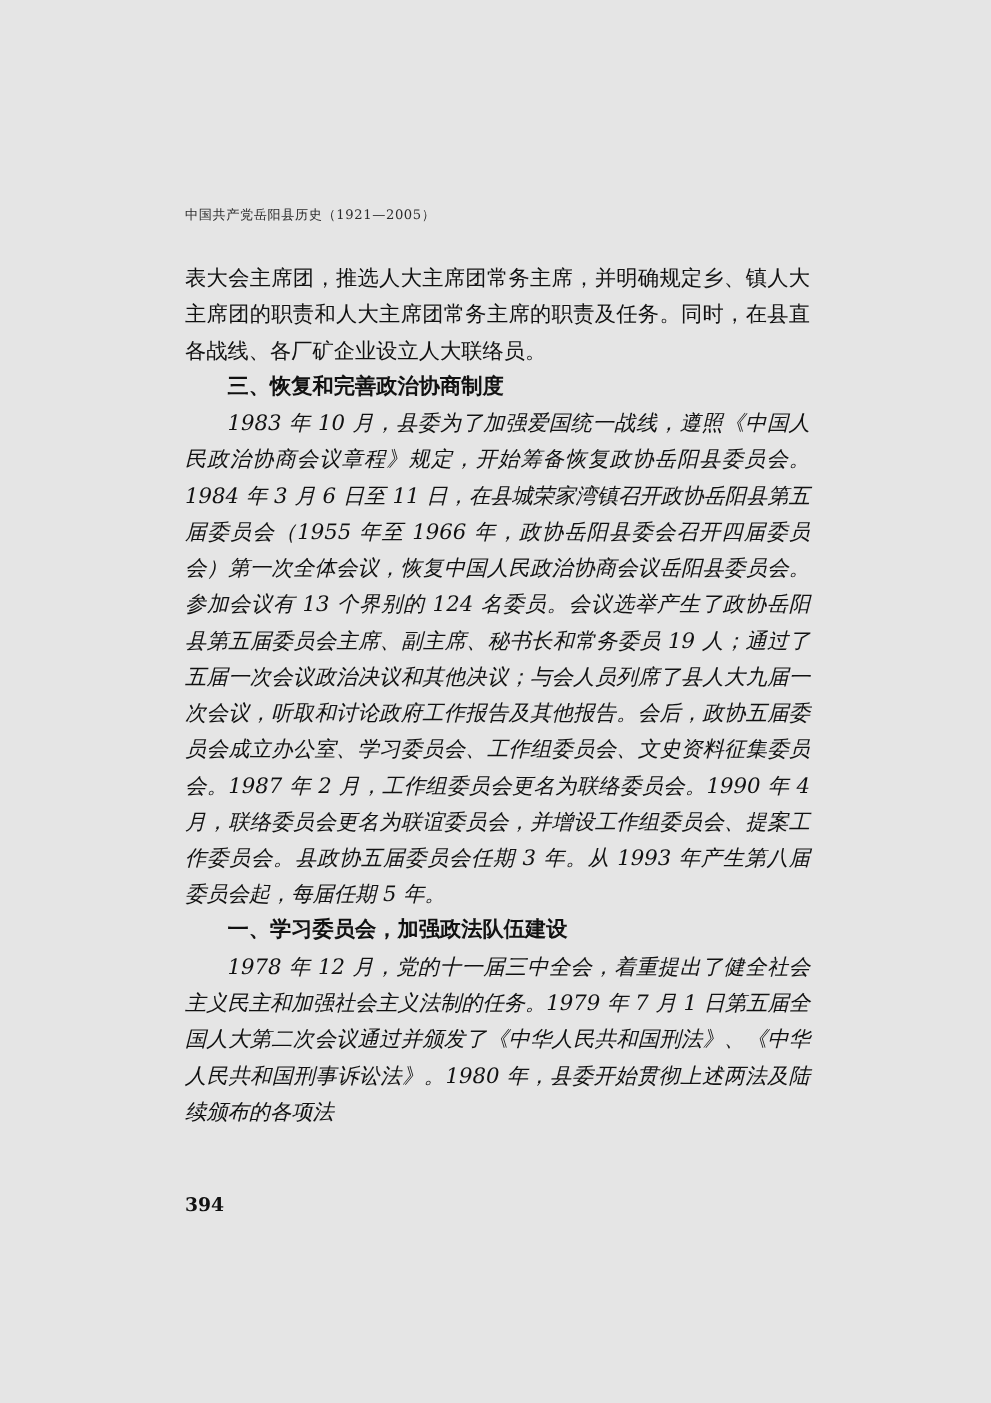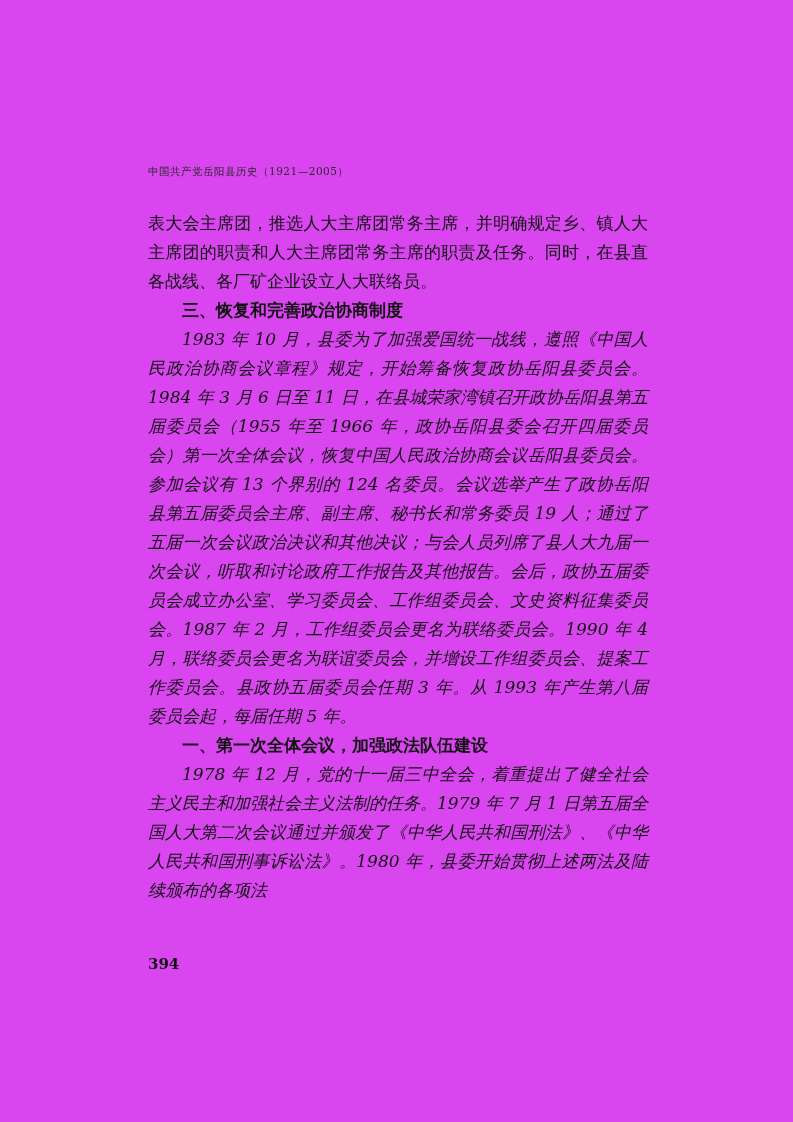--- a/index.html
+++ b/index.html
@@ -14,21 +14,21 @@
     color: #111111;
     position: relative;
     overflow: hidden;
   }
   .page {
     position: absolute;
     left: 0;
     top: 0;
     width: 793px;
     height: 1122px;
-    background: #d946ef;
+    background: #e5e5e5;
   }
   .content {
     position: absolute;
     left: 148px;
     top: 165px;
     width: 500px;
   }
   .running-head {
     font-size: 10.5px;
     letter-spacing: 0.5px;
@@ -44,20 +44,21 @@
     color: #111111;
     margin: 0 0 0 0;
   }
   .para.indent {
     text-indent: 2em;
     font-style: italic;
   }
   .para.bold {
     font-weight: bold;
     text-indent: 2em;
+    font-family: Liberation Mono, monospace;
   }
   .section-title {
     font-size: 17.5px;
     font-weight: bold;
     text-align: center;
     margin-top: 36px;
     margin-bottom: 28px;
     letter-spacing: 2px;
   }
   .page-number {
@@ -79,21 +80,21 @@
     <div class="running-head">中国共产党岳阳县历史（1921—2005）</div>
 
     <p class="para">表大会主席团，推选人大主席团常务主席，并明确规定乡、镇人大主席团的职责和人大主席团常务主席的职责及任务。同时，在县直各战线、各厂矿企业设立人大联络员。</p>
 
     <p class="para bold">三、恢复和完善政治协商制度</p>
 
     <p class="para indent">1983 年 10 月，县委为了加强爱国统一战线，遵照《中国人民政治协商会议章程》规定，开始筹备恢复政协岳阳县委员会。1984 年 3 月 6 日至 11 日，在县城荣家湾镇召开政协岳阳县第五届委员会（1955 年至 1966 年，政协岳阳县委会召开四届委员会）第一次全体会议，恢复中国人民政治协商会议岳阳县委员会。参加会议有 13 个界别的 124 名委员。会议选举产生了政协岳阳县第五届委员会主席、副主席、秘书长和常务委员 19 人；通过了五届一次会议政治决议和其他决议；与会人员列席了县人大九届一次会议，听取和讨论政府工作报告及其他报告。会后，政协五届委员会成立办公室、学习委员会、工作组委员会、文史资料征集委员会。1987 年 2 月，工作组委员会更名为联络委员会。1990 年 4 月，联络委员会更名为联谊委员会，并增设工作组委员会、提案工作委员会。县政协五届委员会任期 3 年。从 1993 年产生第八届委员会起，每届任期 5 年。</p>
 
 
 
-    <p class="para bold">一、第一次全体会议，加强政法队伍建设</p>
+    <p class="para bold">一、学习委员会，加强政法队伍建设</p>
 
     <p class="para indent">1978 年 12 月，党的十一届三中全会，着重提出了健全社会主义民主和加强社会主义法制的任务。1979 年 7 月 1 日第五届全国人大第二次会议通过并颁发了《中华人民共和国刑法》、《中华人民共和国刑事诉讼法》。1980 年，县委开始贯彻上述两法及陆续颁布的各项法</p>
 
   </div>
 
   <div class="page-number">394</div>
 
 </div>
 
 </body></html>

